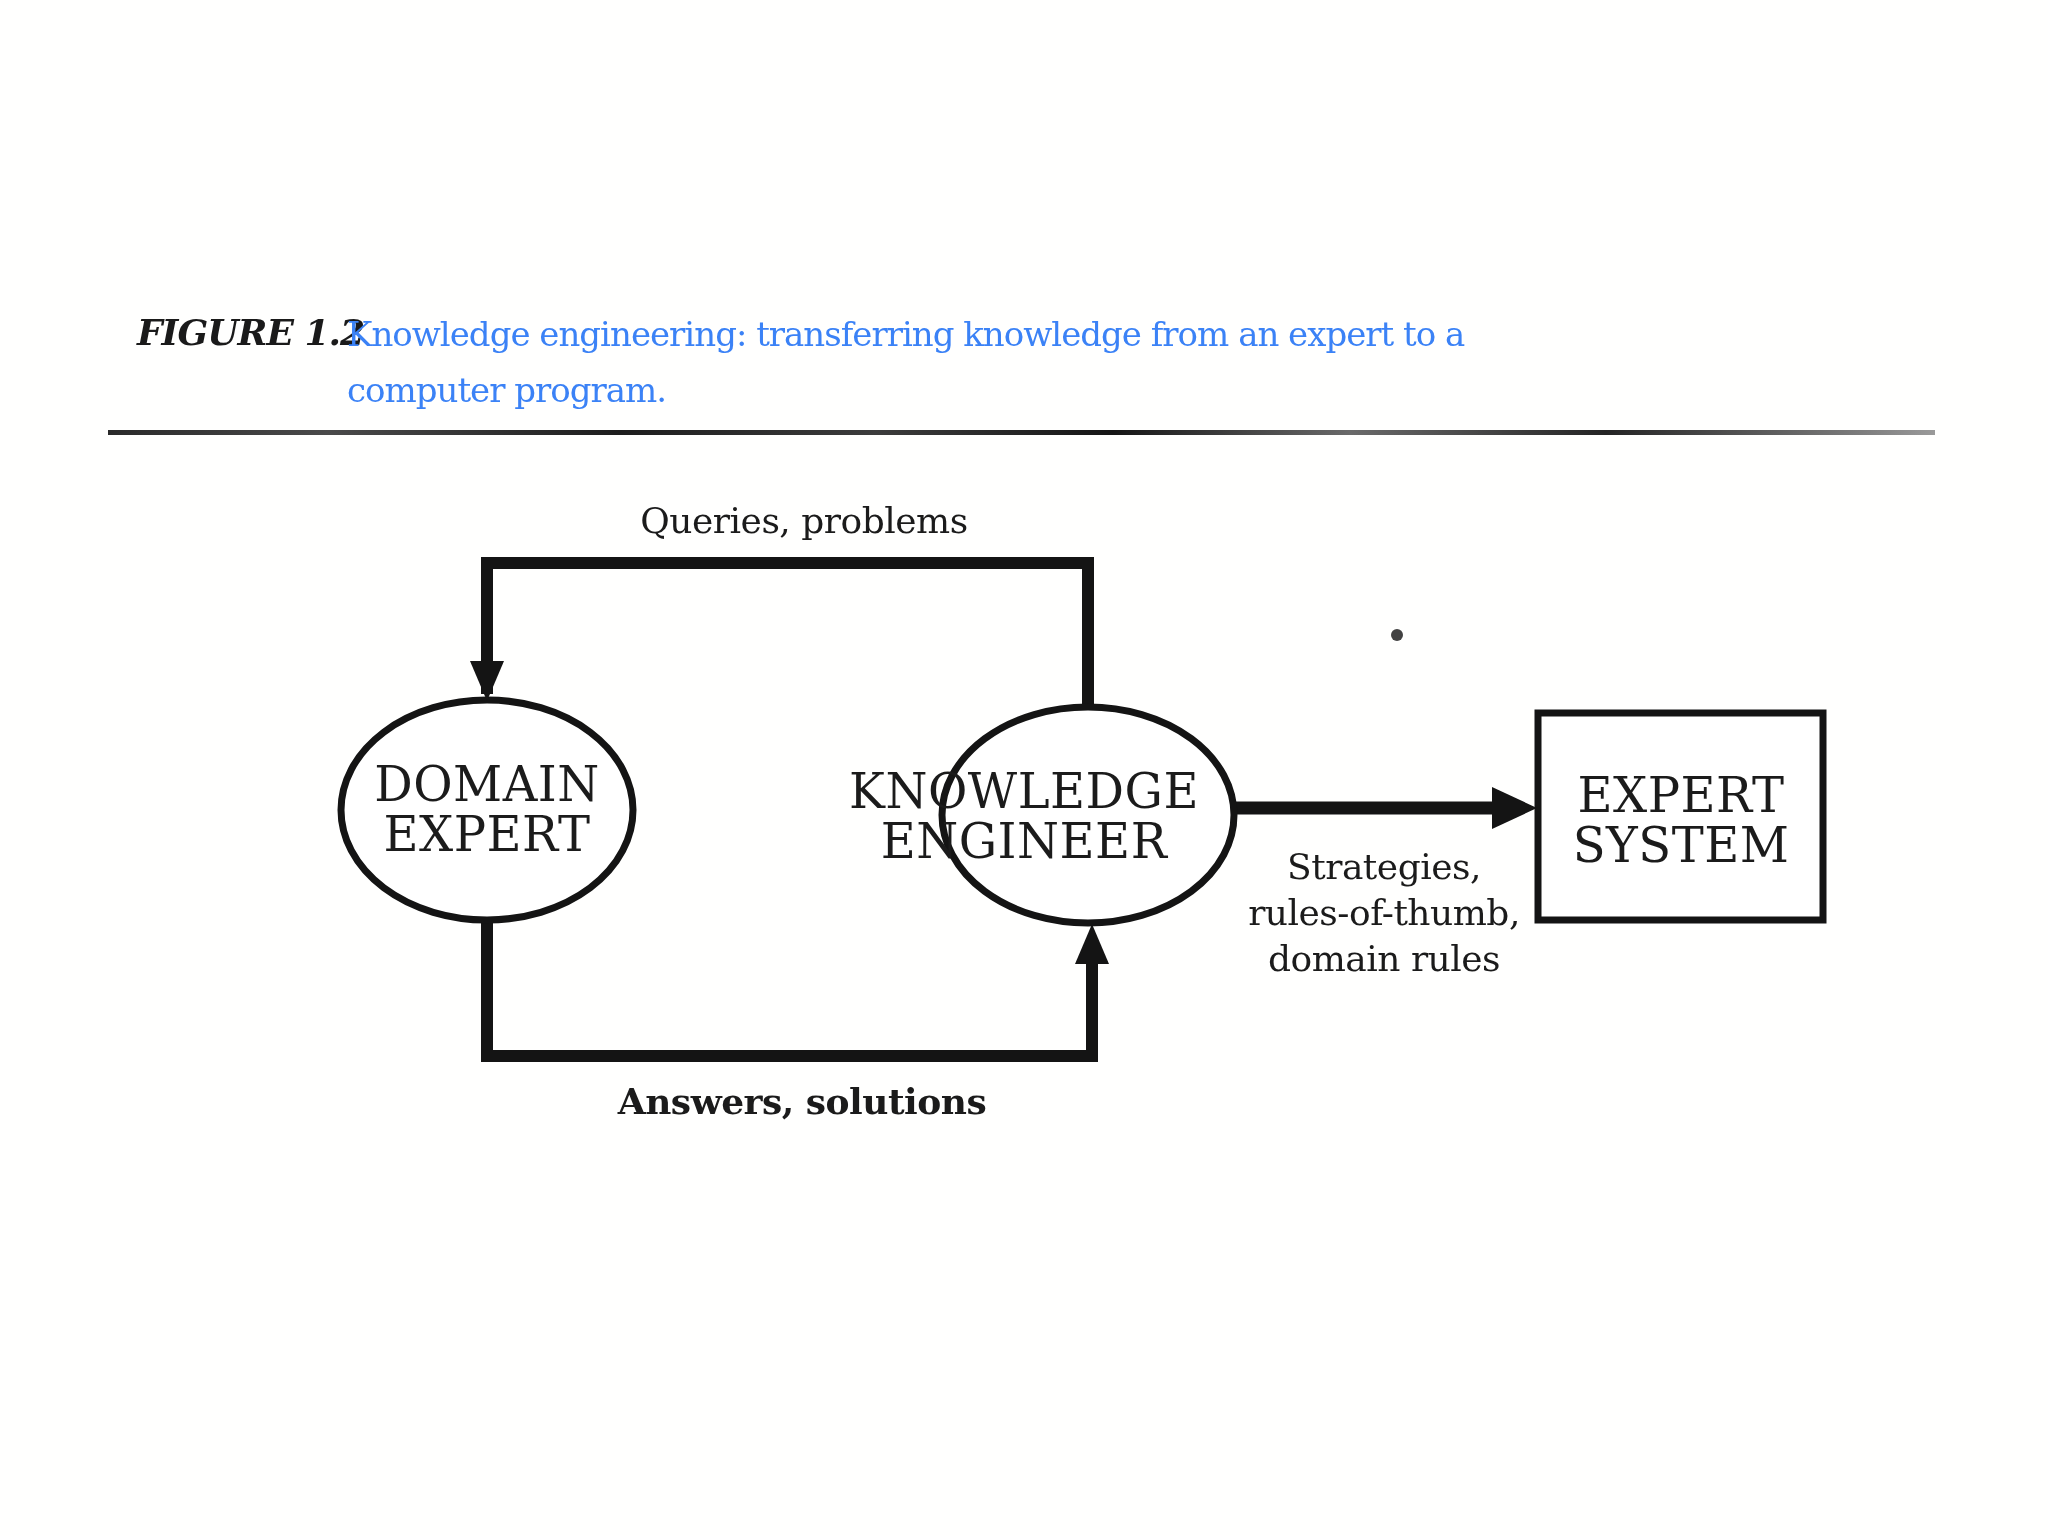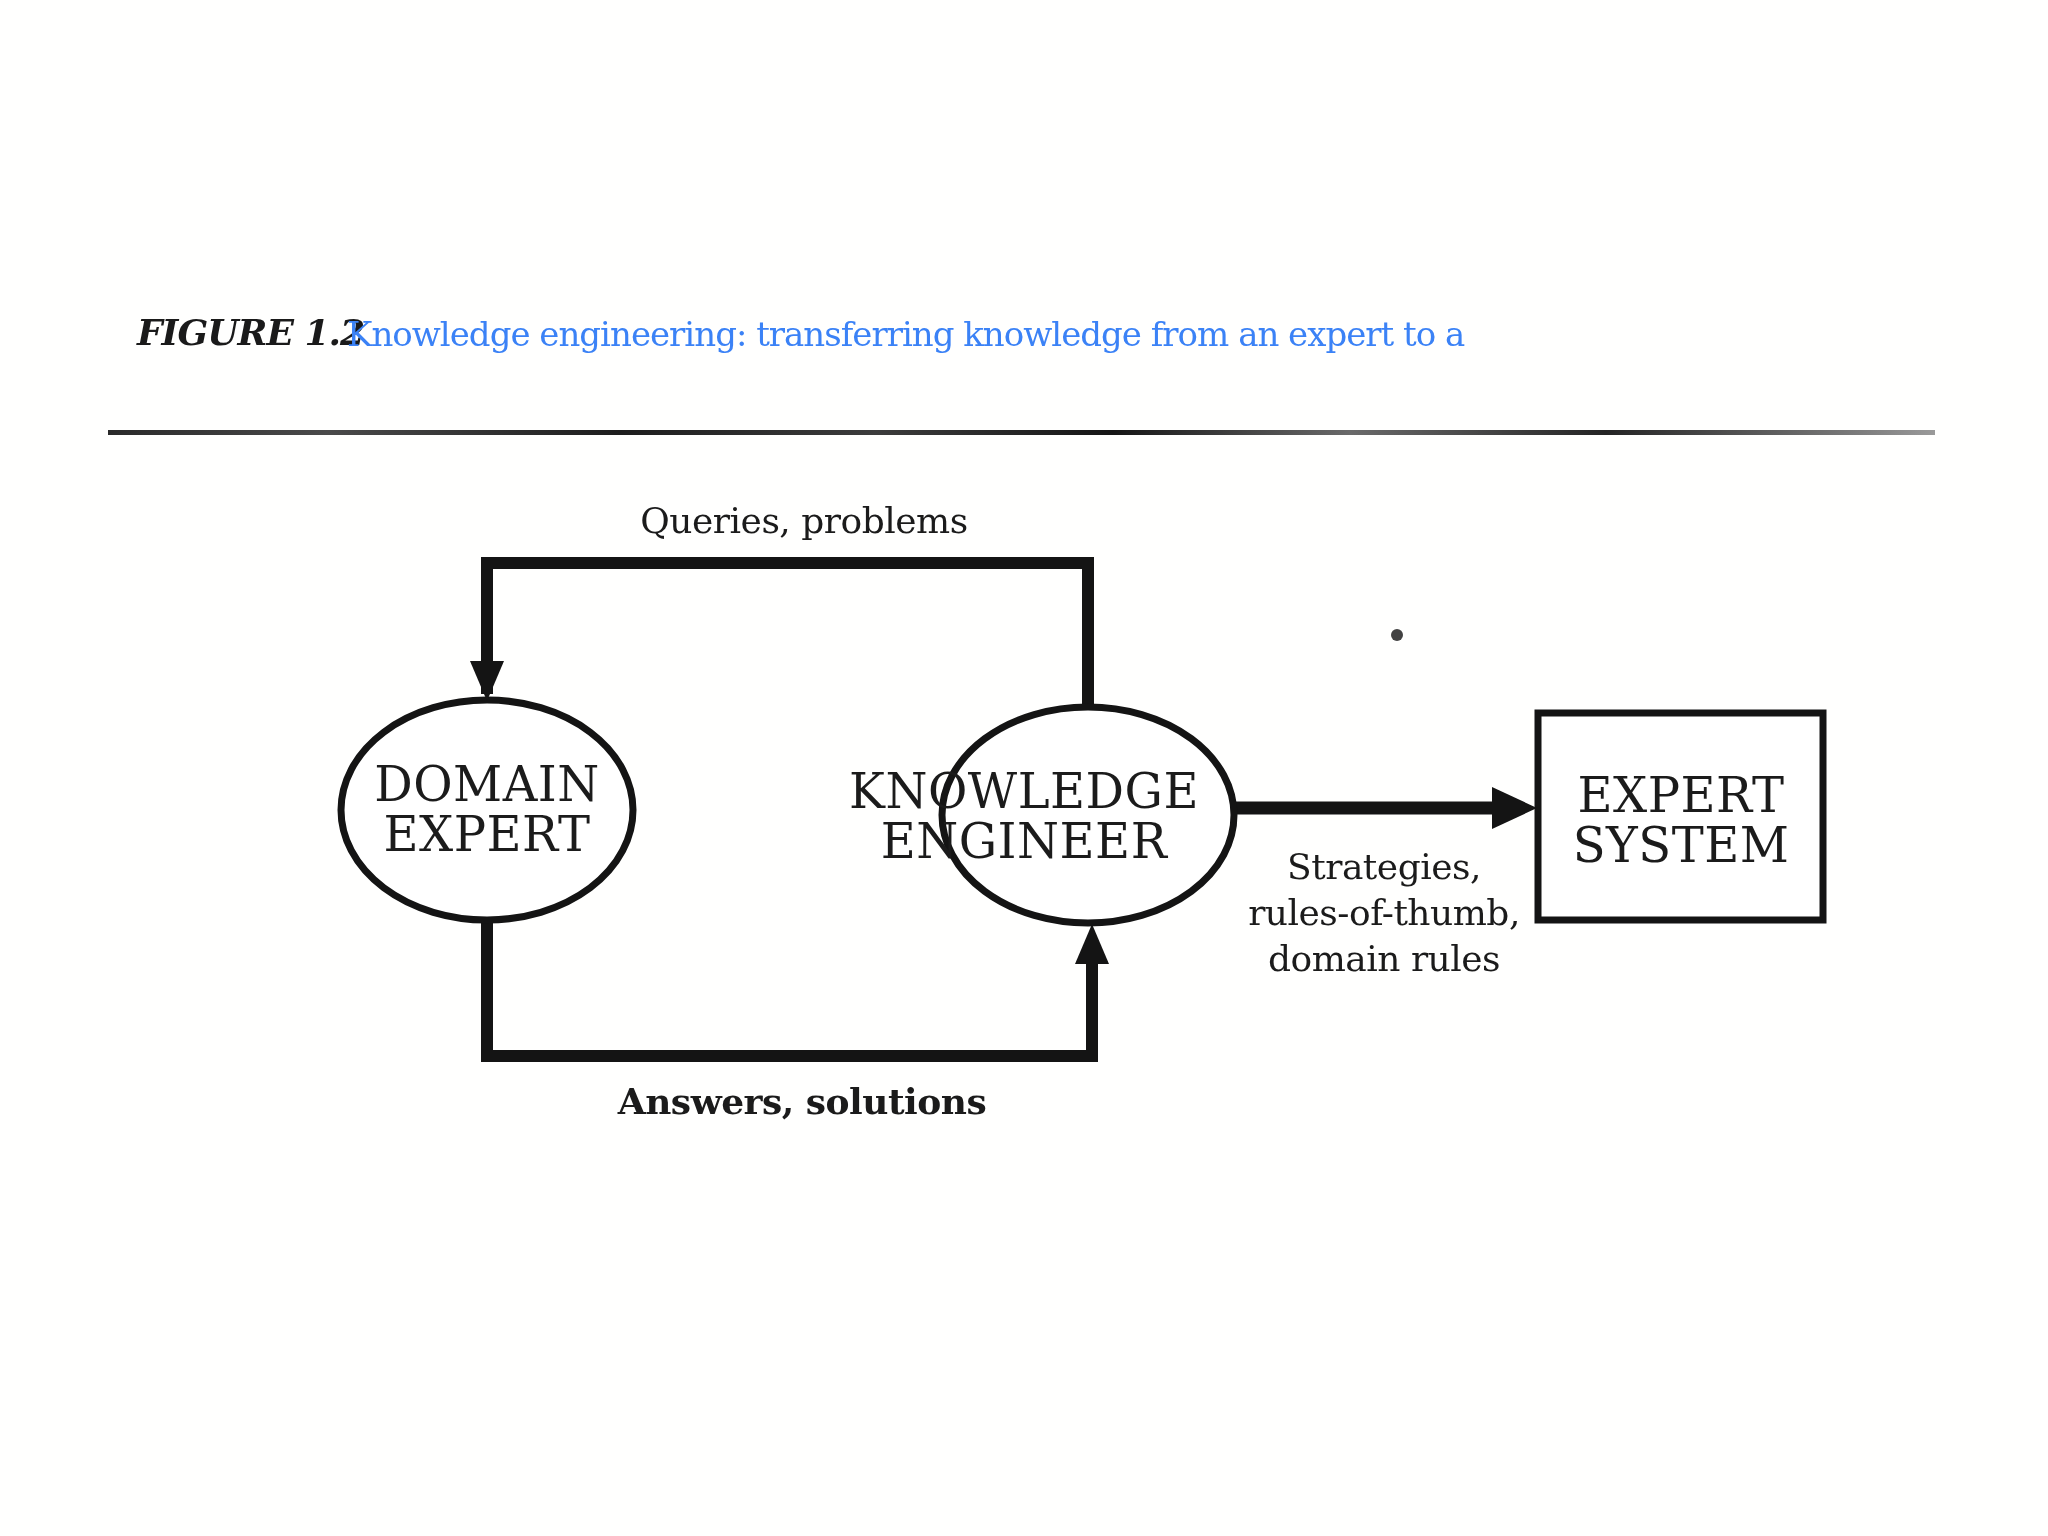--- a/index.html
+++ b/index.html
@@ -75,20 +75,21 @@
   }
 </style>
 </head>
 <body>
 
 <div class="page">
 
   <div class="figure-label">FIGURE 1.2</div>
   <div class="caption-text">
     <div>Knowledge engineering: transferring knowledge from an expert to a</div>
+    <div>computer program.</div>
   </div>
   <div class="caption-rule"></div>
 
   <svg class="diagram-svg" width="2048" height="1536" viewBox="0 0 2048 1536">
 
     <polyline points="487,694 487,563 1088,563 1088,707" fill="none" stroke="#141414" stroke-width="12"></polyline>
 
     <polyline points="487,918 487,1056 1092,1056 1092,938" fill="none" stroke="#141414" stroke-width="12"></polyline>
 
     <line x1="1232" y1="808" x2="1498" y2="808" stroke="#141414" stroke-width="13"></line>

